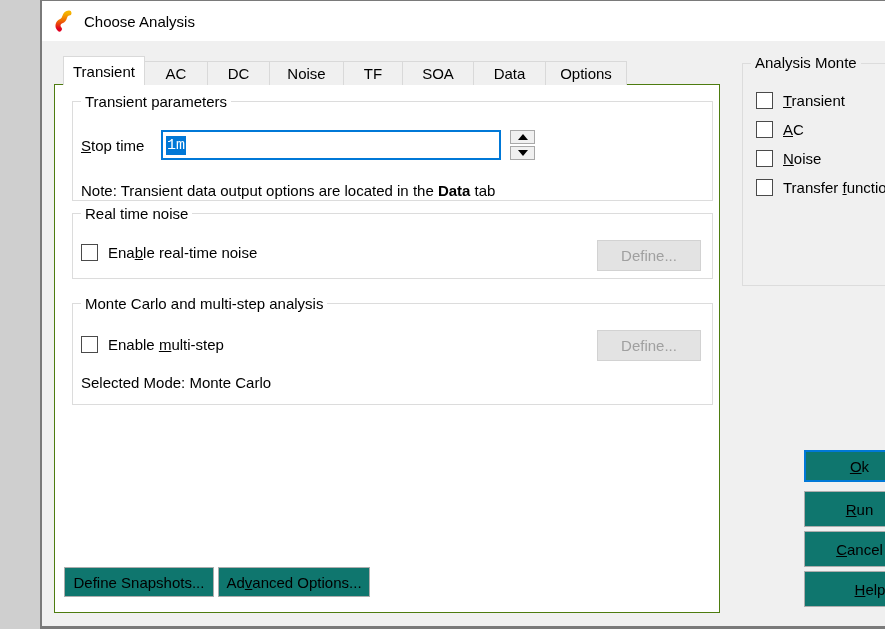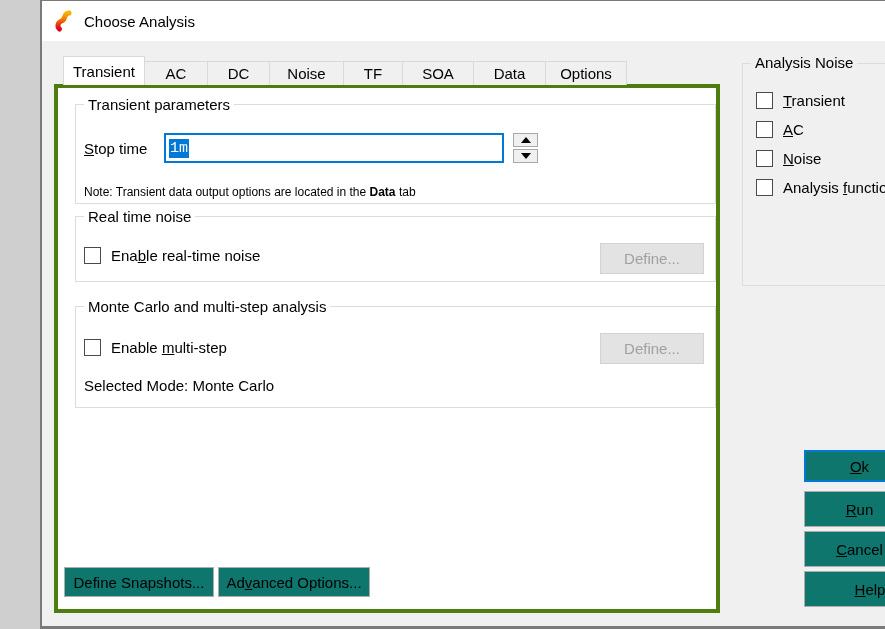--- a/index.html
+++ b/index.html
@@ -39,21 +39,21 @@
     font-size:15px; color:#000; margin-left:-1px;
   }
   .tab.active {
     height:29px; background:#ffffff; z-index:4; margin-left:0;
     position:relative;
   }
 
   
   .tabpanel {
     position:absolute; left:12px; top:83px; width:666px; height:529px;
-    background:#ffffff; border:4px solid #4d7c0f; z-index:2;
+    background:#ffffff; border:1px solid #4d7c0f; z-index:2;
   }
 
   .groupbox {
     position:absolute; left:17px; width:641px;
     border:1px solid #dcdcdc;
   }
   .groupbox .gb-title {
     position:absolute; top:-9px; left:8px;
     background:#ffffff; padding:0 4px; font-size:15px; color:#000;
   }
@@ -72,21 +72,21 @@
   .spinner { position:absolute; left:437px; top:28px; width:25px; height:30px; }
   .spin-btn {
     position:absolute; left:0; width:25px; height:14px;
     background:#f0f0f0; border:1px solid #a8a8a8;
     display:flex; align-items:center; justify-content:center;
   }
   .spin-up { top:0; } .spin-down { top:16px; }
   .tri-up   { width:0; height:0; border-left:5px solid transparent; border-right:5px solid transparent; border-bottom:6px solid #000; }
   .tri-down { width:0; height:0; border-left:5px solid transparent; border-right:5px solid transparent; border-top:6px solid #000; }
 
-  .note-line { position:absolute; left:8px; top:80px; font-size:12px; white-space:nowrap; }
+  .note-line { position:absolute; left:8px; top:80px; font-size:15px; white-space:nowrap; }
   .note-line b { font-weight:bold; }
 
   .check-row { position:absolute; display:flex; align-items:center; font-size:15px; }
   .checkbox {
     width:17px; height:17px; background:#fff; border:1px solid #4a4a4a;
     margin-right:10px; flex:none;
   }
   .u { text-decoration:underline; }
 
   .btn {
@@ -221,37 +221,37 @@
         <span class="checkbox"></span>
         <span><span>Enable </span><span class="u">m</span><span>ulti-step</span></span>
       </div>
       <div class="btn btn-disabled define-btn">Define...</div>
       <div class="selmode">Selected Mode: Monte Carlo</div>
     </div>
 
   </div>
 
   <div class="g-analysis">
-    <span class="gb-title">Analysis Noise</span>
+    <span class="gb-title">Analysis Monte</span>
     <div class="am-rows">
       <div class="am-row">
         <span class="checkbox"></span>
         <span><span></span><span class="u">T</span><span>ransient</span></span>
       </div>
       <div class="am-row">
         <span class="checkbox"></span>
         <span><span></span><span class="u">A</span><span>C</span></span>
       </div>
       <div class="am-row">
         <span class="checkbox"></span>
         <span><span></span><span class="u">N</span><span>oise</span></span>
       </div>
       <div class="am-row">
         <span class="checkbox"></span>
-        <span><span>Analysis </span><span class="u">f</span><span>unction</span></span>
+        <span><span>Transfer </span><span class="u">f</span><span>unction</span></span>
       </div>
     </div>
   </div>
 
   <div class="btn action-btn btn-ok">
       <span><span class="u">O</span><span>k</span></span>
     </div>
   <div class="btn action-btn btn-run">
       <span><span class="u">R</span><span>un</span></span>
     </div>

